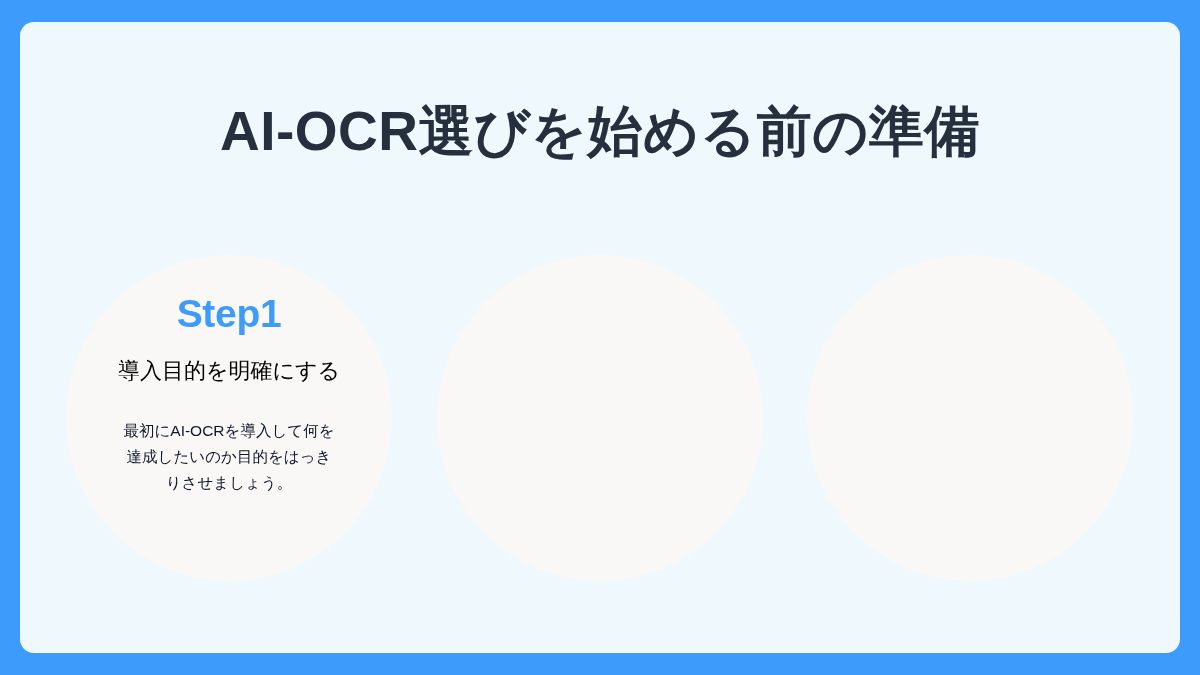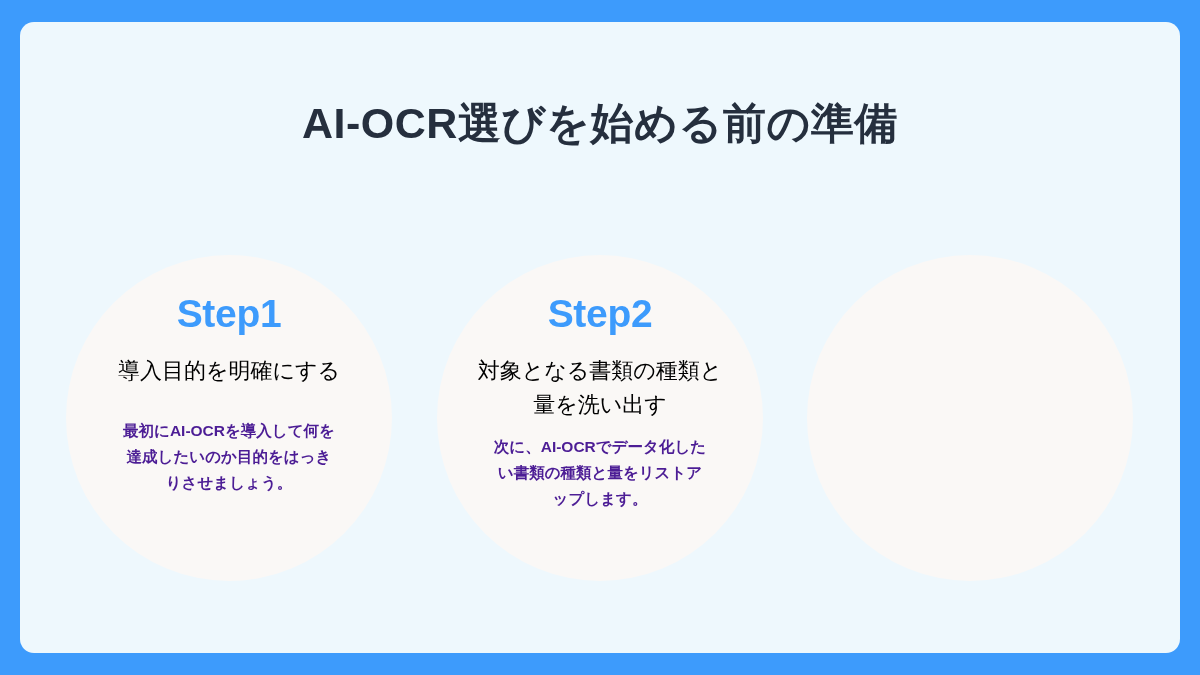--- a/index.html
+++ b/index.html
@@ -33,21 +33,21 @@
     border-radius: 14px;
     overflow: hidden;
   }
 
   #title {
     position: absolute;
     left: 0;
     top: 95px;
     width: 1200px;
     text-align: center;
-    font-size: 43px;
+    font-size: 55px;
     font-weight: bold;
     letter-spacing: 0.5px;
     color: #252f3e;
     white-space: nowrap;
   }
 
   .circle {
     position: absolute;
     width: 326px;
     height: 326px;
@@ -89,23 +89,23 @@
     font-weight: 400;
     line-height: 34px;
     color: #000000;
     white-space: pre-line;
   }
 
   .step-body {
     width: 290px;
     text-align: center;
     font-size: 15.5px;
-    font-weight: 700;
+    font-weight: 400;
     line-height: 26px;
-    color: #4c1d95;
+    color: #0f172a;
     white-space: pre-line;
   }
 
   .col.c1 .step-body { margin-top: 30px; }
   .col.c2 .step-body { margin-top: 12px; }
   .col.c3 .step-body { margin-top: 12px; }
 </style>
 </head>
 <body>
 
@@ -120,23 +120,15 @@
   <div class="circle c3"></div>
 
   <div class="col c1">
     <div class="step-label">Step1</div>
     <div class="step-heading">導入目的を明確にする</div>
     <div class="step-body">最初にAI-OCRを導入して何を
 達成したいのか目的をはっき
 りさせましょう。</div>
   </div>
 
-  <div class="col c2">
-    <div class="step-label">Step2</div>
-    <div class="step-heading">対象となる書類の種類と
-量を洗い出す</div>
-    <div class="step-body">次に、AI-OCRでデータ化した
-い書類の種類と量をリストア
-ップします。</div>
-  </div>
 
 
 </div>
 
 </body></html>

